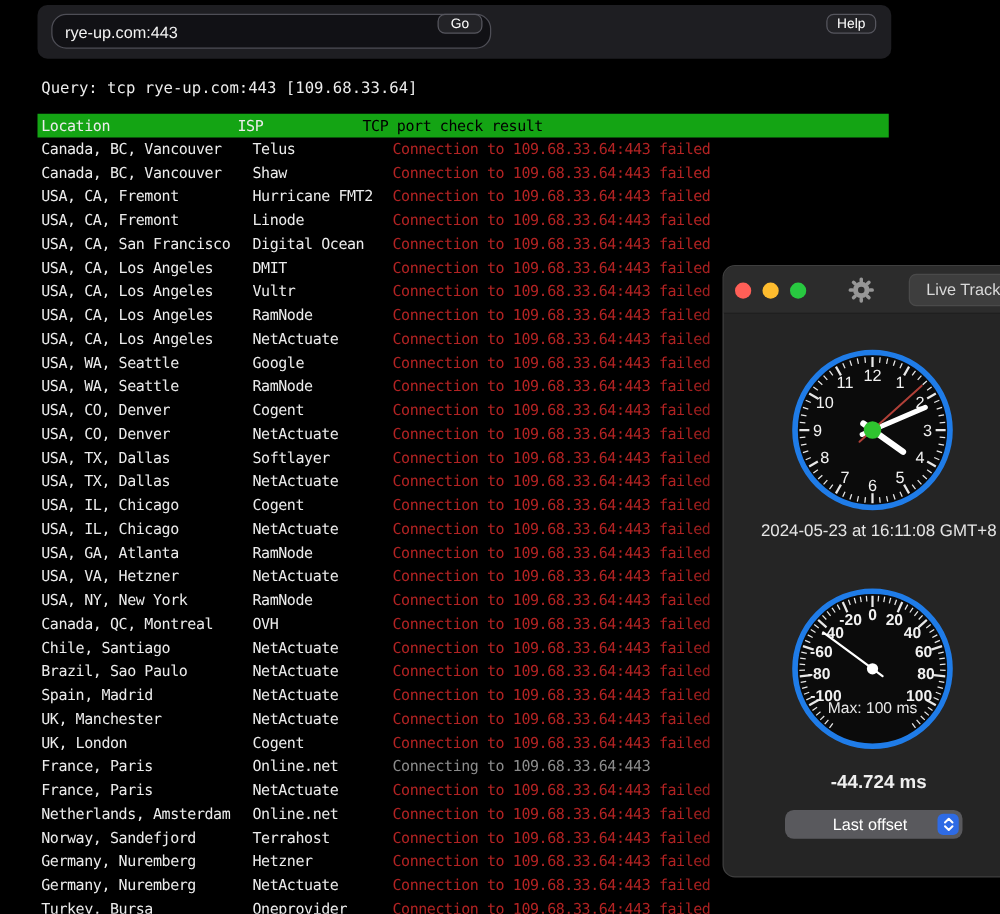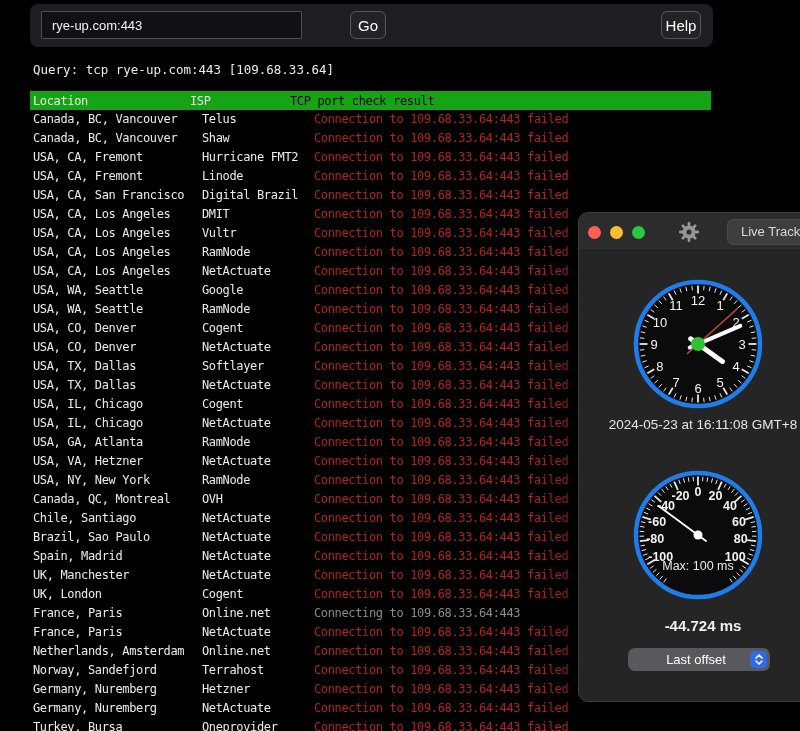--- a/index.html
+++ b/index.html
@@ -7,29 +7,29 @@
   body {
     width:800px; height:731px; position:relative; overflow:hidden;
     font-family:"Liberation Sans", sans-serif; color:#eee;
   }
   
   .topbar {
     position:absolute; left:30px; top:4px; width:683px; height:43px;
     background:#1e1e22; border-radius:8px;
   }
   .host-input {
-    position:absolute; left:11px; top:7px; width:261px; height:28px;
-    background:#111115; border:1px solid #4e4e56; border-radius:1px;
+    position:absolute; left:11px; top:7px; width:352px; height:28px;
+    background:#111115; border:1px solid #4e4e56; border-radius:12px;
     color:#f2f2f2; font-size:13px; padding:0 10px; outline:none;
     font-family:"Liberation Sans", sans-serif;
   }
   .tb-btn {
-    position:absolute; top:7px; height:28px;
+    position:absolute; top:7px; height:16px;
     background:#232327; border:1px solid #56565e; border-radius:6px;
-    color:#fff; font-size:15px; cursor:pointer;
+    color:#fff; font-size:11px; cursor:pointer;
     font-family:"Liberation Sans", sans-serif;
   }
   .go-btn { left:320px; width:36px; }
   .help-btn { right:12px; width:40px;margin-left:47px; }
   
   .mono { font-family:"DejaVu Sans Mono", monospace; }
   .query-line {
     position:absolute; left:33px; top:62px; font-size:12.5px; color:#ececec;text-align:right;
   }
   .thead {
@@ -129,21 +129,21 @@
       <span class="cell c-isp">Hurricane FMT2</span>
       <span class="cell c-res res-failed">Connection to 109.68.33.64:443 failed</span>
     </div>
     <div class="trow">
       <span class="cell c-loc">USA, CA, Fremont</span>
       <span class="cell c-isp">Linode</span>
       <span class="cell c-res res-failed">Connection to 109.68.33.64:443 failed</span>
     </div>
     <div class="trow">
       <span class="cell c-loc">USA, CA, San Francisco</span>
-      <span class="cell c-isp">Digital Brazil</span>
+      <span class="cell c-isp">Digital Ocean</span>
       <span class="cell c-res res-failed">Connection to 109.68.33.64:443 failed</span>
     </div>
     <div class="trow">
       <span class="cell c-loc">USA, CA, Los Angeles</span>
       <span class="cell c-isp">DMIT</span>
       <span class="cell c-res res-failed">Connection to 109.68.33.64:443 failed</span>
     </div>
     <div class="trow">
       <span class="cell c-loc">USA, CA, Los Angeles</span>
       <span class="cell c-isp">Vultr</span>

